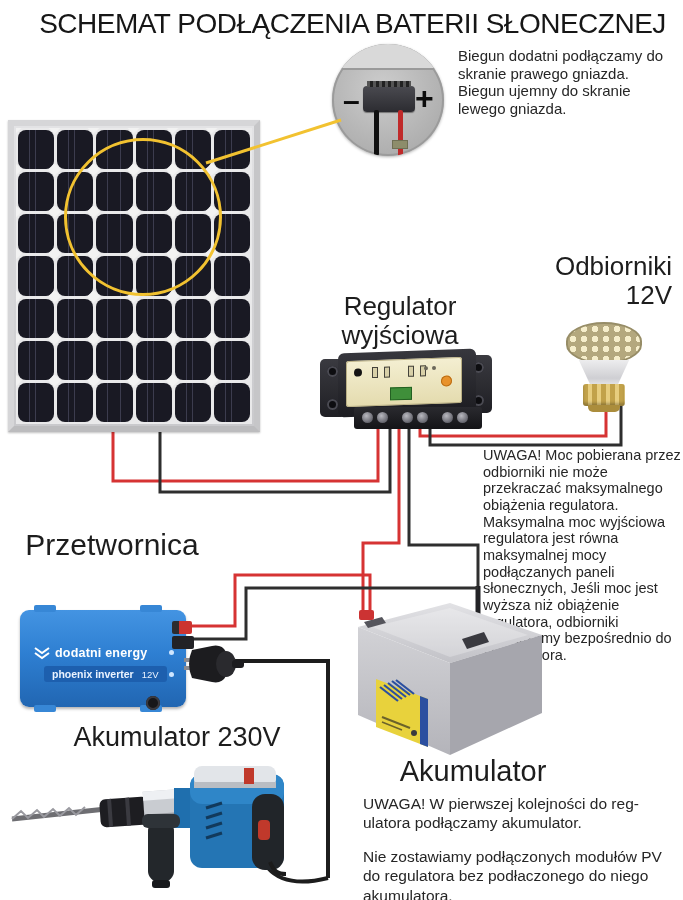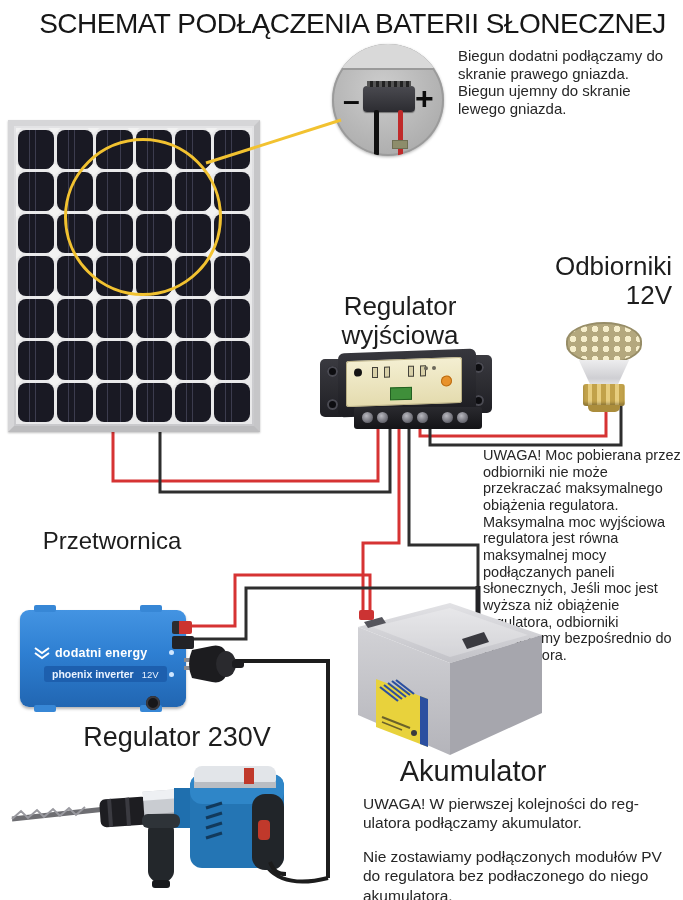--- a/index.html
+++ b/index.html
@@ -13,21 +13,21 @@
   body{font-family:"Liberation Sans", sans-serif;color:#1b1b1b;}
   #stage{position:relative;width:683px;height:900px;background:#fff;overflow:hidden;}
 
   
   .title{position:absolute;left:0;top:8px;width:683px;text-align:center;
          font-size:28px;font-weight:500;letter-spacing:-0.5px;color:#161616;margin-left:11px;}
   .lbl{position:absolute;font-weight:400;color:#1d1d1d;text-align:center;line-height:1.12;}
   .lbl-pv{left:40px;top:84px;width:200px;font-size:27px;}
   .lbl-reg{left:325px;top:277px;width:150px;font-size:26px;margin-top:15px;}
   .lbl-12v{left:522px;top:252px;width:150px;font-size:26px;text-align:right;}
-  .lbl-inv{left:14px;top:528px;width:196px;font-size:24px;}
+  .lbl-inv{left:14px;top:528px;width:196px;font-size:30px;}
   .lbl-230{left:52px;top:722px;width:250px;font-size:27px;text-align:center;}
   .lbl-aku{left:363px;top:755px;width:220px;font-size:29px;text-align:center;}
   .note{position:absolute;font-size:15px;line-height:1.18;color:#262626;text-align:left;}
   .note-callout{left:458px;top:47px;width:218px;}
   .note-reg{left:483px;top:447px;width:200px;font-size:14.5px;line-height:1.15;}
   .note-aku{left:363px;top:794px;width:308px;font-size:15.5px;line-height:1.25;}
   .note-aku p + p{margin-top:14px;}
 
   
   svg.wires{position:absolute;left:0;top:0;z-index:1;}
@@ -303,21 +303,21 @@
   </div>
 
   <svg class="plug-svg" width="64" height="44" viewBox="0 0 64 44">
     <rect x="2" y="16" width="8" height="4" fill="#8a8a90"></rect>
     <rect x="2" y="24" width="8" height="4" fill="#8a8a90"></rect>
     <path d="M10,8 Q4,22 10,36 L30,40 Q40,42 44,34 L44,10 Q40,2 30,4 Z" fill="#1c1c1f"></path>
     <ellipse cx="44" cy="22" rx="10" ry="13" fill="#2a2a2e"></ellipse>
     <rect x="50" y="18" width="12" height="8" rx="3" fill="#1c1c1f"></rect>
   </svg>
 
-  <div class="lbl lbl-230">Regulator 230V</div>
+  <div class="lbl lbl-230">Akumulator 230V</div>
   <svg class="drill-svg" width="300" height="140" viewBox="0 0 300 140">
     <path d="M4,57 L98,47" stroke="#6e6e72" stroke-width="5" fill="none"></path>
     <path d="M4,57 l9,-8 l7,7 l9,-8 l7,7 l9,-8 l7,7 l9,-8 l7,7 l9,-8" stroke="#9a9aa0" stroke-width="2" fill="none"></path>
     <g transform="rotate(-4 116 50)">
       <rect x="92" y="36" width="48" height="28" rx="6" fill="#1d1d21"></rect>
       <rect x="100" y="36" width="4" height="28" fill="#3a3a40"></rect>
       <rect x="118" y="36" width="4" height="28" fill="#3a3a40"></rect>
       <rect x="136" y="31" width="34" height="32" fill="#c9ccd1"></rect>
       <rect x="136" y="31" width="34" height="9" fill="#eef0f3"></rect>
       <rect x="136" y="54" width="34" height="9" fill="#96999e"></rect>

